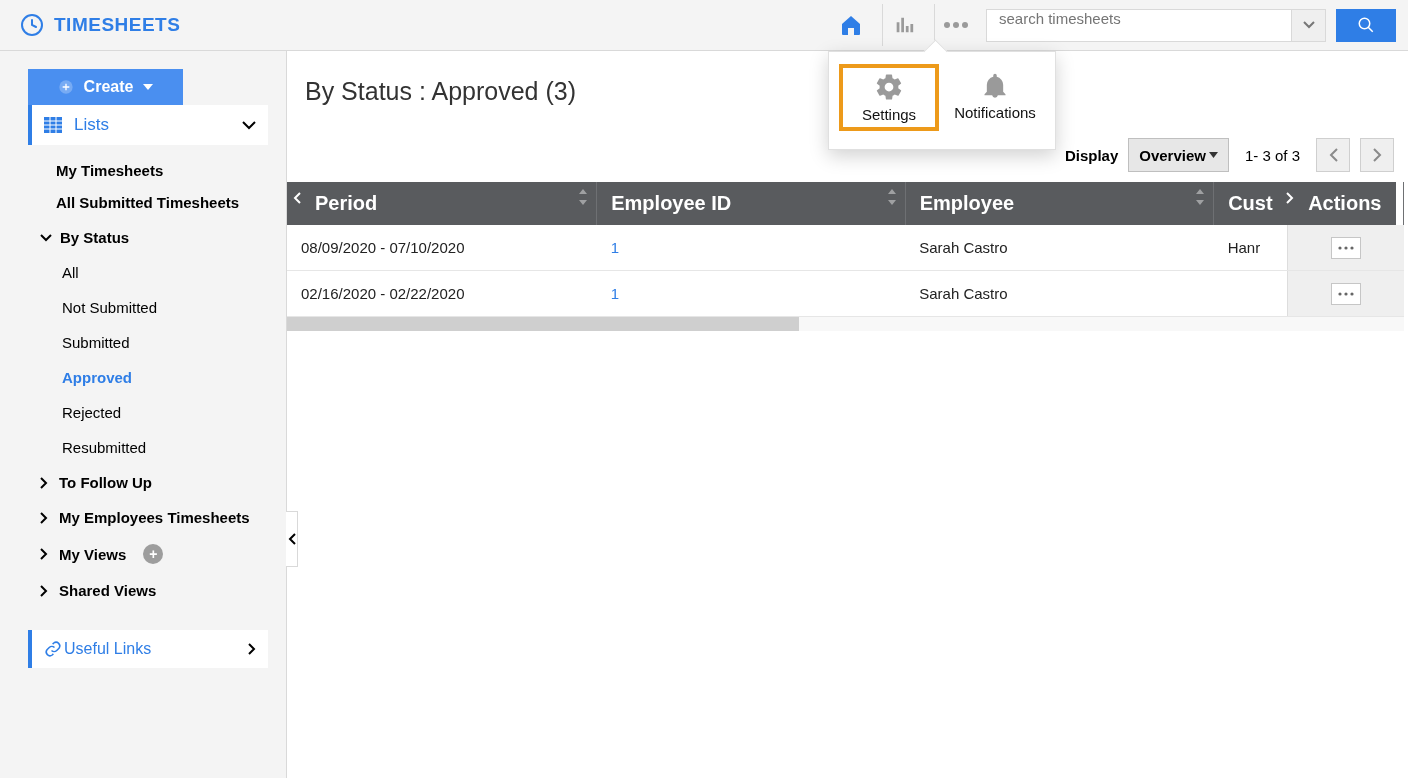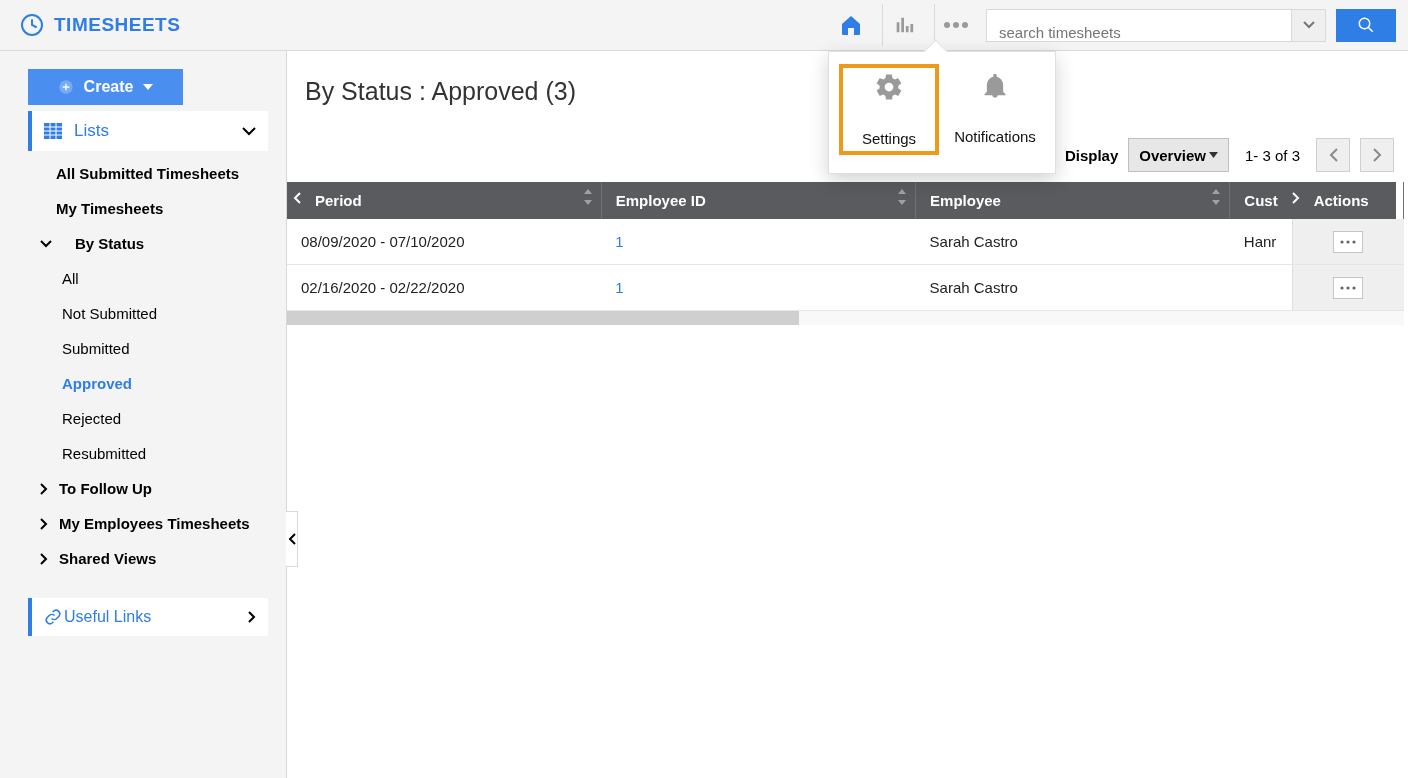--- a/index.html
+++ b/index.html
@@ -15,69 +15,69 @@
   }
   *{box-sizing:border-box;font-family:Arial,Helvetica,sans-serif}
   body{margin:0;width:1408px;height:778px;overflow:hidden;background:#fff}
 
   
   .topbar{height:51px;background:var(--header-bg);border-bottom:1px solid var(--border);display:flex;align-items:center;justify-content:space-between;padding:0 12px 0 20px}
   .brand{display:flex;align-items:center;gap:10px;color:var(--blue);font-weight:700;font-size:19px;letter-spacing:.5px}
   .top-right{display:flex;align-items:center;gap:10px}
   .nav-ico{width:42px;height:42px;display:flex;align-items:center;justify-content:center;border-left:1px solid var(--border)}
   .nav-ico:first-of-type{border-left:none}
-  .searchwrap{position:relative;width:340px;height:33px;border:1px solid var(--border);background:#fff;display:flex;align-items:flex-end}
+  .searchwrap{position:relative;width:340px;height:33px;border:1px solid var(--border);background:#fff;display:flex;align-items:flex-start}
   .searchwrap input{flex:1;border:none;outline:none;padding:0 12px;font-size:15px;color:#555}
   .searchwrap .dd{width:34px;height:100%;border-left:1px solid var(--border);background:#efefef;display:flex;align-items:center;justify-content:center}
   .searchbtn{width:60px;height:33px;background:var(--blue);border:none;display:flex;align-items:center;justify-content:center;cursor:pointer}
 
   
   .layout{display:flex;height:calc(100% - 51px)}
 
   
   .sidebar{width:287px;min-width:287px;background:var(--header-bg);border-right:1px solid var(--border);padding:18px 18px 0 28px;position:relative}
-  .create-btn{width:155px;height:36px;background:var(--blue-soft);color:#fff;border:none;font-size:16px;font-weight:600;display:flex;align-items:center;justify-content:center;gap:10px;cursor:pointer;margin-bottom:6px}
+  .create-btn{width:155px;height:36px;background:var(--blue-soft);color:#fff;border:none;font-size:16px;font-weight:600;display:flex;align-items:center;justify-content:center;gap:10px;cursor:pointer;margin-bottom:0}
   .section-head{background:#fff;border-left:4px solid var(--blue);padding:10px 12px;display:flex;align-items:center;justify-content:space-between;margin-bottom:8px}
   .section-head .lbl{display:flex;align-items:center;gap:12px;color:var(--blue);font-size:17px}
   .nav-item{padding:9px 0 9px 28px;font-size:15px;font-weight:600;color:#000;cursor:pointer}
   .nav-item.indent{padding-left:34px;font-weight:500}
   .nav-item.selected{color:var(--blue);font-weight:600}
-  .nav-item.head{display:flex;align-items:center;gap:23px;padding-left:12px}
+  .nav-item.head{display:flex;align-items:center;gap:8px;padding-left:12px}
   .nav-item.exp{display:flex;align-items:center;gap:11px;padding-left:12px}
   .plusdot{width:20px;height:20px;border-radius:50%;background:#9d9d9d;color:#fff;display:inline-flex;align-items:center;justify-content:center;font-size:14px;margin-left:6px}
   .useful{margin-top:22px;background:#fff;border-left:4px solid var(--blue);padding:10px 12px;display:flex;align-items:center;justify-content:space-between}
   .useful .lbl{display:flex;align-items:center;gap:2px;color:var(--blue);font-size:16px}
   .collapse-tab{position:absolute;right:-12px;top:460px;width:12px;height:56px;background:#fff;border:1px solid var(--border);border-left:none;display:flex;align-items:center;justify-content:center;cursor:pointer}
 
   
   .main{flex:1;padding:26px 4px 0 0;overflow:hidden;position:relative}
   .page-title{font-size:25px;color:#333;padding-left:18px;margin-bottom:32px}
   .toolbar{display:flex;align-items:center;justify-content:flex-end;gap:10px;padding-right:10px;margin-bottom:10px}
   .toolbar .lbl{font-weight:700;font-size:15px}
   .dropdown{height:34px;border:1px solid #bfbfbf;background:#e7e7e7;padding:0 10px;display:flex;align-items:center;gap:3px;font-size:15px;font-weight:600;cursor:pointer}
   .pager-lbl{font-size:15px;color:#000;margin:0 6px}
   .pgbtn{width:34px;height:34px;border:1px solid #cfcfcf;background:#efefef;display:flex;align-items:center;justify-content:center;cursor:pointer}
 
   
   .gridwrap{position:relative;margin-left:0;overflow:hidden}
   table.grid{border-collapse:collapse;width:100%}
-  .grid th{background:var(--table-head);color:#fff;font-weight:600;font-size:15px;text-align:left;padding:10px 14px;position:relative;border-right:1px solid #6e7073}
+  .grid th{background:var(--table-head);color:#fff;font-weight:600;font-size:20px;text-align:left;padding:10px 14px;position:relative;border-right:1px solid #6e7073}
   .grid th .sort{position:absolute;right:8px;top:7px}
   .grid th.pinned{position:sticky;right:8px;background:var(--table-head)}
   .grid td{padding:11px 14px;font-size:15px;color:var(--ink);border-bottom:1px solid #e6e6e6;white-space:nowrap}
   td.link{color:var(--blue)}
   td.pinned{position:sticky;right:0;background:#efefef;text-align:center;border-left:1px solid #ddd}
   .dotsbtn{width:30px;height:22px;border:1px solid #c6c6c6;background:#fff;display:inline-flex;align-items:center;justify-content:center;cursor:pointer}
   .hscroll{height:14px;background:#f8f8f8;position:relative;margin-top:0}
   .hscroll-thumb{position:absolute;left:0;top:0;height:14px;width:512px;background:#cfcfcf}
 
   
   .popover{position:absolute;top:51px;right:352px;width:228px;background:#fff;border:1px solid #e0e0e0;box-shadow:0 6px 18px rgba(0,0,0,.18);display:flex;padding:12px 10px 18px 10px;gap:6px;z-index:50}
   .popover::before{content:"";position:absolute;top:-9px;left:98px;width:16px;height:16px;background:#fff;border-left:1px solid #e0e0e0;border-top:1px solid #e0e0e0;transform:rotate(45deg)}
-  .pop-item{flex:1;display:flex;flex-direction:column;align-items:center;gap:28px;padding:8px 4px;cursor:pointer}
+  .pop-item{flex:1;display:flex;flex-direction:column;align-items:center;gap:4px;padding:8px 4px;cursor:pointer}
   .pop-item.hilite{border:4px solid var(--orange);padding:4px 0}
   .pop-item span{font-size:15px;color:#111}
 
   
   svg{display:block}
 </style>
 </head>
 <body>
 
 <div class="topbar">
@@ -186,22 +186,22 @@
         </span>
         <span>Lists</span>
       </div>
       <span>
         <svg width="14" height="9" viewBox="0 0 14 9">
             <path d="M1 1l6 6 6-6" stroke="#000" stroke-width="2" fill="none"></path>
           </svg>
       </span>
     </div>
 
+    <div class="nav-item"><span>My Timesheets</span></div>
     <div class="nav-item" style="padding-top:6px"><span>All Submitted Timesheets</span></div>
-    <div class="nav-item"><span>My Timesheets</span></div>
 
     <div class="nav-item head">
       <span>
           <svg width="12" height="8" viewBox="0 0 12 8">
             <path d="M1 1l5 5 5-5" stroke="#000" stroke-width="2" fill="none"></path>
           </svg>
         </span>
       <span>By Status</span>
     </div>
 
@@ -220,20 +220,29 @@
         </span>
       <span>To Follow Up</span>
     </div>
     <div class="nav-item exp" style="white-space:nowrap;overflow:hidden">
       <span>
           <svg width="8" height="12" viewBox="0 0 8 12">
             <path d="M1 1l5 5-5 5" stroke="#000" stroke-width="2" fill="none"></path>
           </svg>
         </span>
       <span>My Employees Timesheets</span>
+    </div>
+    <div class="nav-item exp">
+      <span>
+          <svg width="8" height="12" viewBox="0 0 8 12">
+            <path d="M1 1l5 5-5 5" stroke="#000" stroke-width="2" fill="none"></path>
+          </svg>
+        </span>
+      <span>My Views</span>
+      <span class="plusdot">+</span>
     </div>
     <div class="nav-item exp">
       <span>
           <svg width="8" height="12" viewBox="0 0 8 12">
             <path d="M1 1l5 5-5 5" stroke="#000" stroke-width="2" fill="none"></path>
           </svg>
         </span>
       <span>Shared Views</span>
     </div>
 

